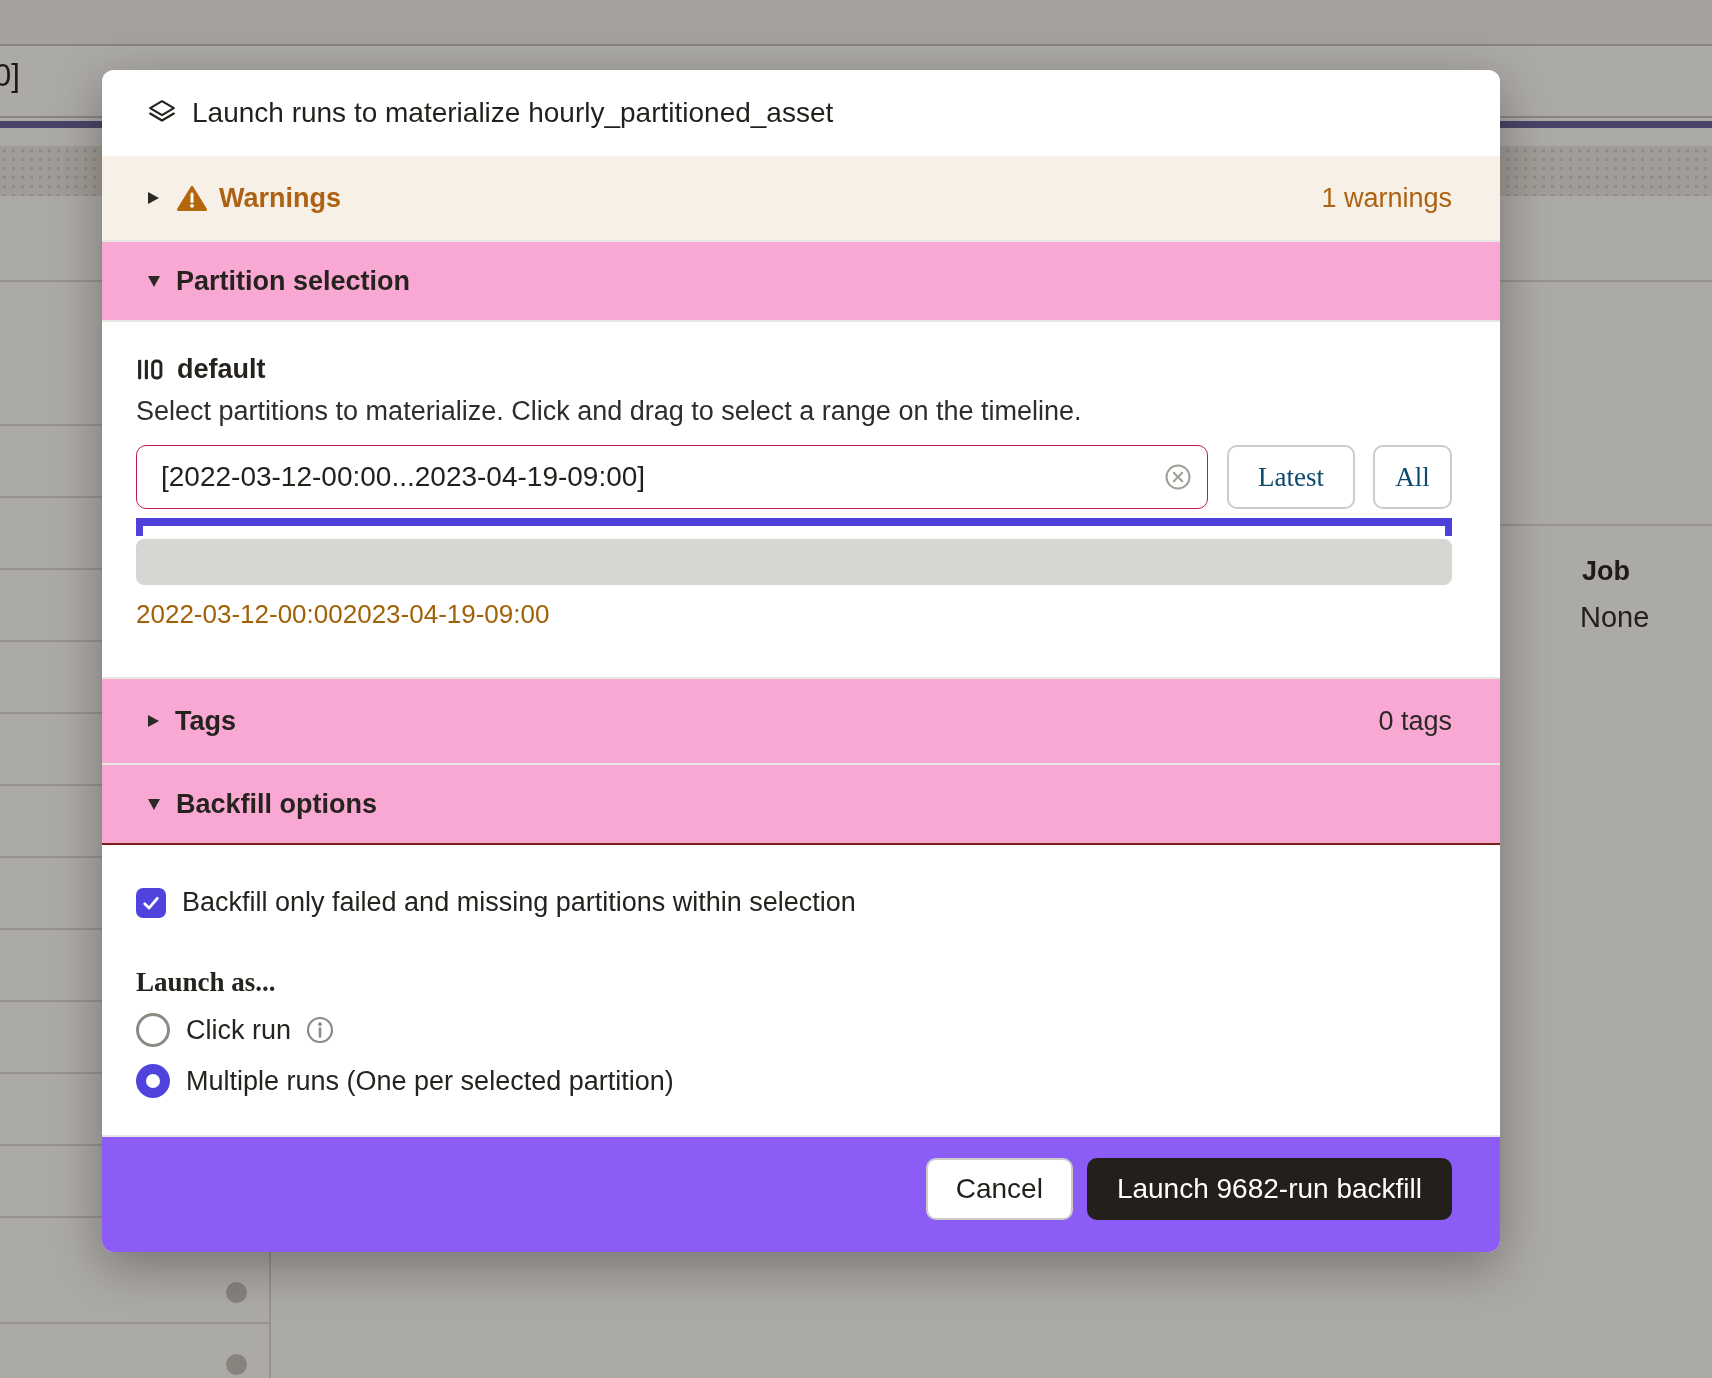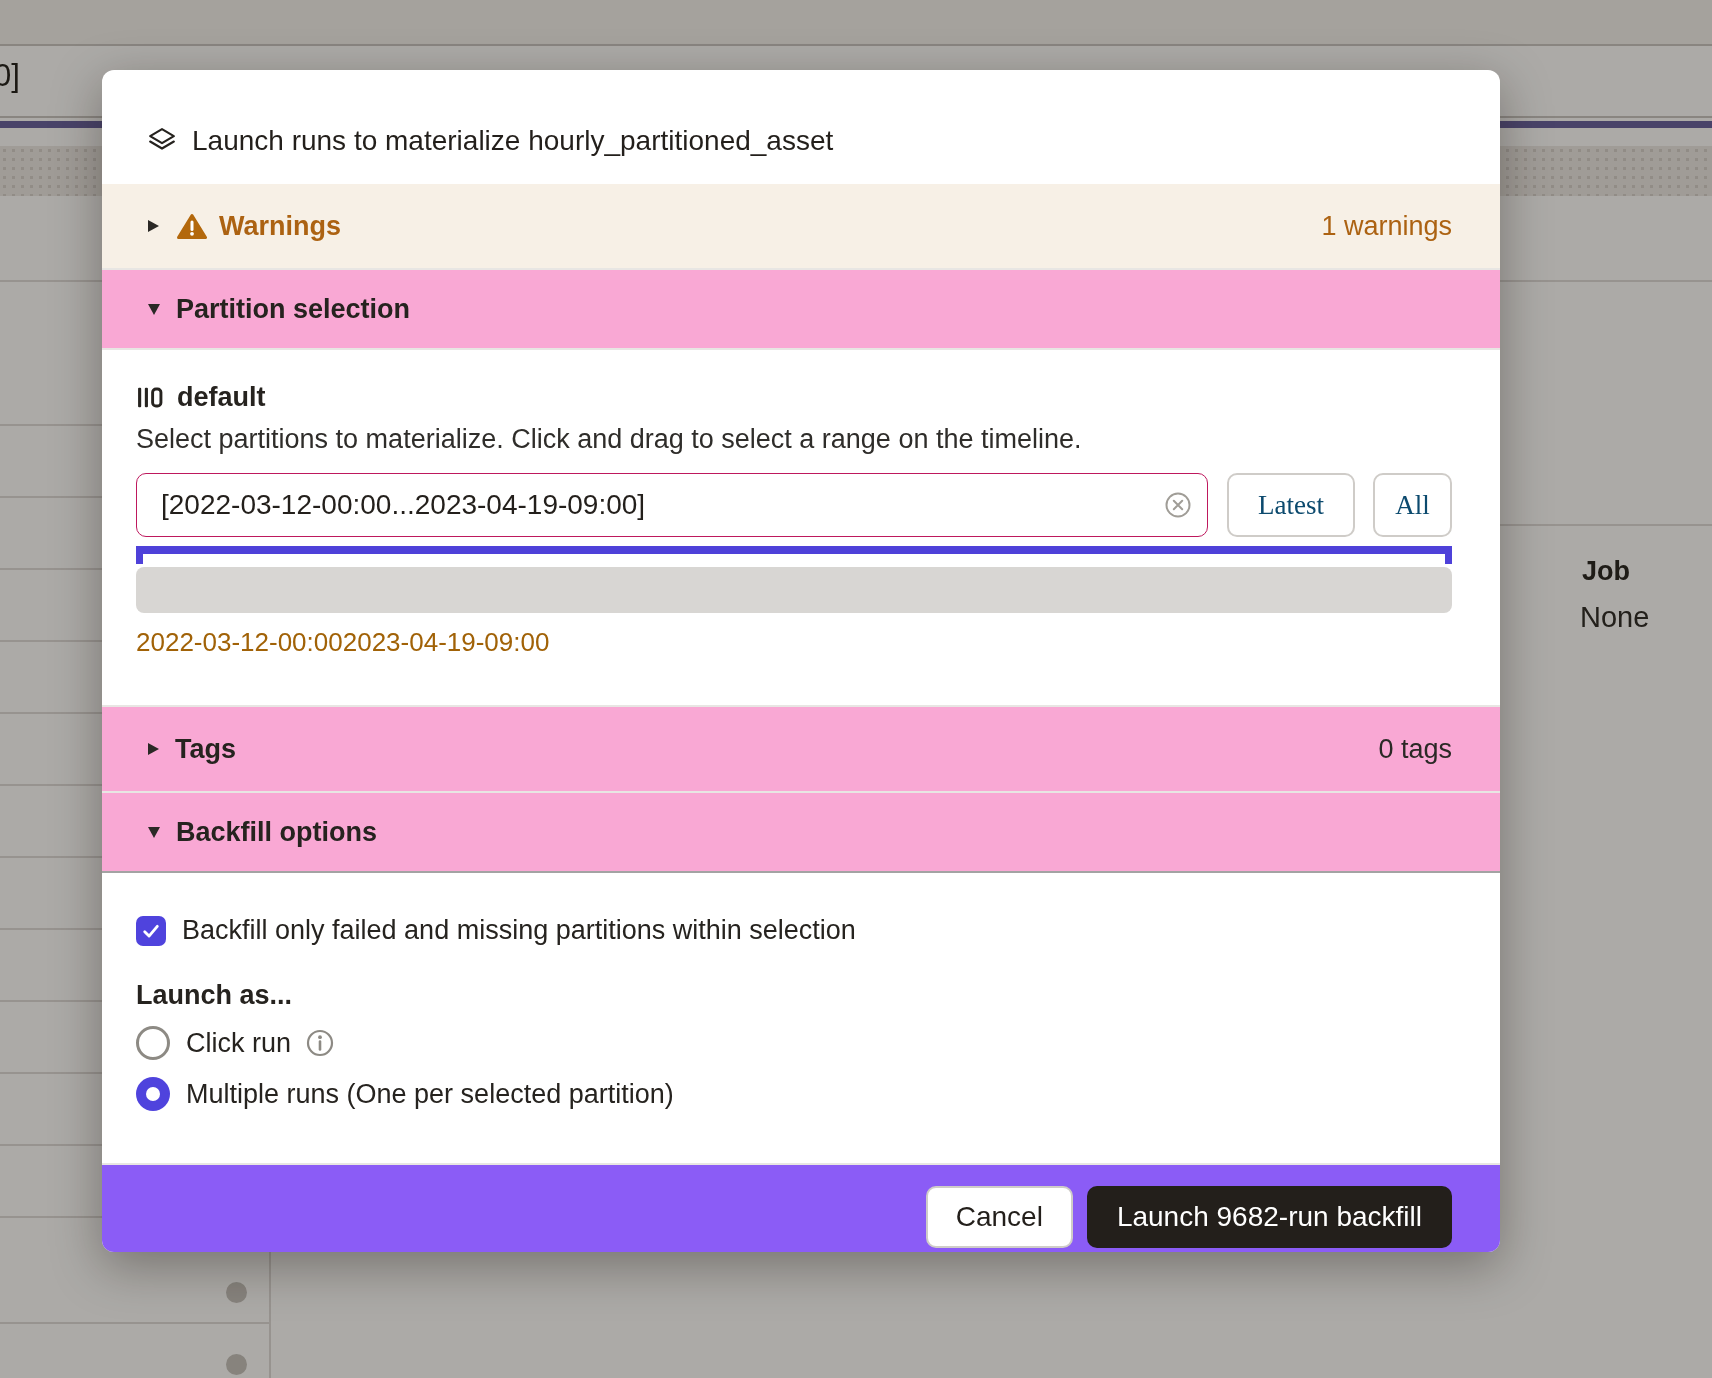--- a/index.html
+++ b/index.html
@@ -27,32 +27,32 @@
   .bg-dot.d1 { left:226px; top:1282px; }
   .bg-dot.d2 { left:226px; top:1354px; }
 
   
   .scrim { position:absolute; inset:0; background:rgba(26,19,12,0.36); }
 
   
   .dialog { position:absolute; left:102px; top:70px; width:1398px; height:1182px; background:#fff;
             border-radius:12px; overflow:hidden; box-shadow:0 14px 50px rgba(20,14,8,0.35); }
 
-  .dlg-header { height:86px; display:flex; align-items:center; padding:0 48px 0 46px; background:#fff;margin-top:28px; }
+  .dlg-header { height:86px; display:flex; align-items:center; padding:0 48px 0 46px; background:#fff; }
   .dlg-title { margin-left:16px; font-size:28px; color:#231f1b; }
 
   .row-warnings { height:84px; display:flex; align-items:center; padding:0 48px 0 46px;
                   background:var(--warning-bg,#F7F0E6); }
   .warn-label { margin-left:12px; font-size:27px; font-weight:700; color:var(--warning-text,#AC6212); }
   .warn-count { margin-left:auto; font-size:27px; color:var(--warning-text,#AC6212); }
 
   .row-section { display:flex; align-items:center; padding:0 48px 0 46px; background:#f9a8d4; }
   .row-section.partition { height:82px; border-top:2px solid #e8e6e3; border-bottom:2px solid #e8e6e3; }
   .row-section.tags { height:88px; border-top:2px solid #e8e6e3; border-bottom:2px solid #e8e6e3; }
-  .row-section.backfill { height:80px; border-bottom:2px solid #a3a3a3; }
+  .row-section.backfill { height:80px; border-bottom:2px solid #7f1d1d; }
   .section-label { margin-left:16px; font-size:27px; font-weight:700; color:#26231f; }
   .tags-count { margin-left:auto; font-size:27px; color:#2b2926; }
 
   .caret-right { width:0; height:0; border-left:11px solid #2b2926; border-top:6.5px solid transparent; border-bottom:6.5px solid transparent; flex:none; }
   .caret-down  { width:0; height:0; border-top:11px solid #2b2926; border-left:6.5px solid transparent; border-right:6.5px solid transparent; flex:none; }
 
   .part-body { height:355px; background:#fff; padding:30px 48px 0 34px; }
   .default-row { display:flex; align-items:center; height:34px; }
   .default-label { margin-left:14px; font-size:27px; font-weight:700; color:#26231f; }
   .part-desc { margin-top:10px; font-size:27px; color:#2f2d2a; }
@@ -72,21 +72,21 @@
   .sel-bar::before { left:0; } .sel-bar::after { right:0; }
 
   .timeline-bar { margin-top:13px; width:1316px; height:46px; border-radius:8px; background:#d8d6d3; }
   .timeline-dates { margin-top:14px; width:1316px; display:flex; font-size:26px; color:#a16207; }
 
   .backfill-body { height:290px; background:#fff; padding:42px 48px 0 34px; }
   .check-row { display:flex; align-items:center; }
   .checkbox { width:30px; height:30px; border-radius:7px; background:var(--accent,#4F43DD); flex:none;
               display:flex; align-items:center; justify-content:center; }
   .check-label { margin-left:16px; font-size:27px; color:#26231f; }
-  .launch-as { margin-top:34px; font-size:27px; font-weight:700; color:#26231f; }
+  .launch-as { margin-top:49px; font-size:27px; font-weight:700; color:#26231f;font-family:Liberation Serif, serif; }
   .option-row { margin-top:13px; display:flex; align-items:center; height:38px; }
   .radio { width:34px; height:34px; border-radius:50%; flex:none; }
   .radio.unselected { border:3px solid #8d8a84; background:#fff; }
   .radio.selected { background:var(--accent,#4F43DD); position:relative; }
   .radio.selected::after { content:""; position:absolute; left:10px; top:10px; width:14px; height:14px; border-radius:50%; background:#fff; }
   .option-label { margin-left:16px; font-size:27px; color:#26231f; }
   .info-btn { margin-left:14px; width:30px; height:30px; border:none; background:transparent; padding:0; cursor:pointer; }
 
   .dlg-footer { height:150px; border-top:2px solid #e8e6e3; background:#8b5cf6; display:flex; justify-content:flex-end;
                 padding:21px 48px 0 48px; }

